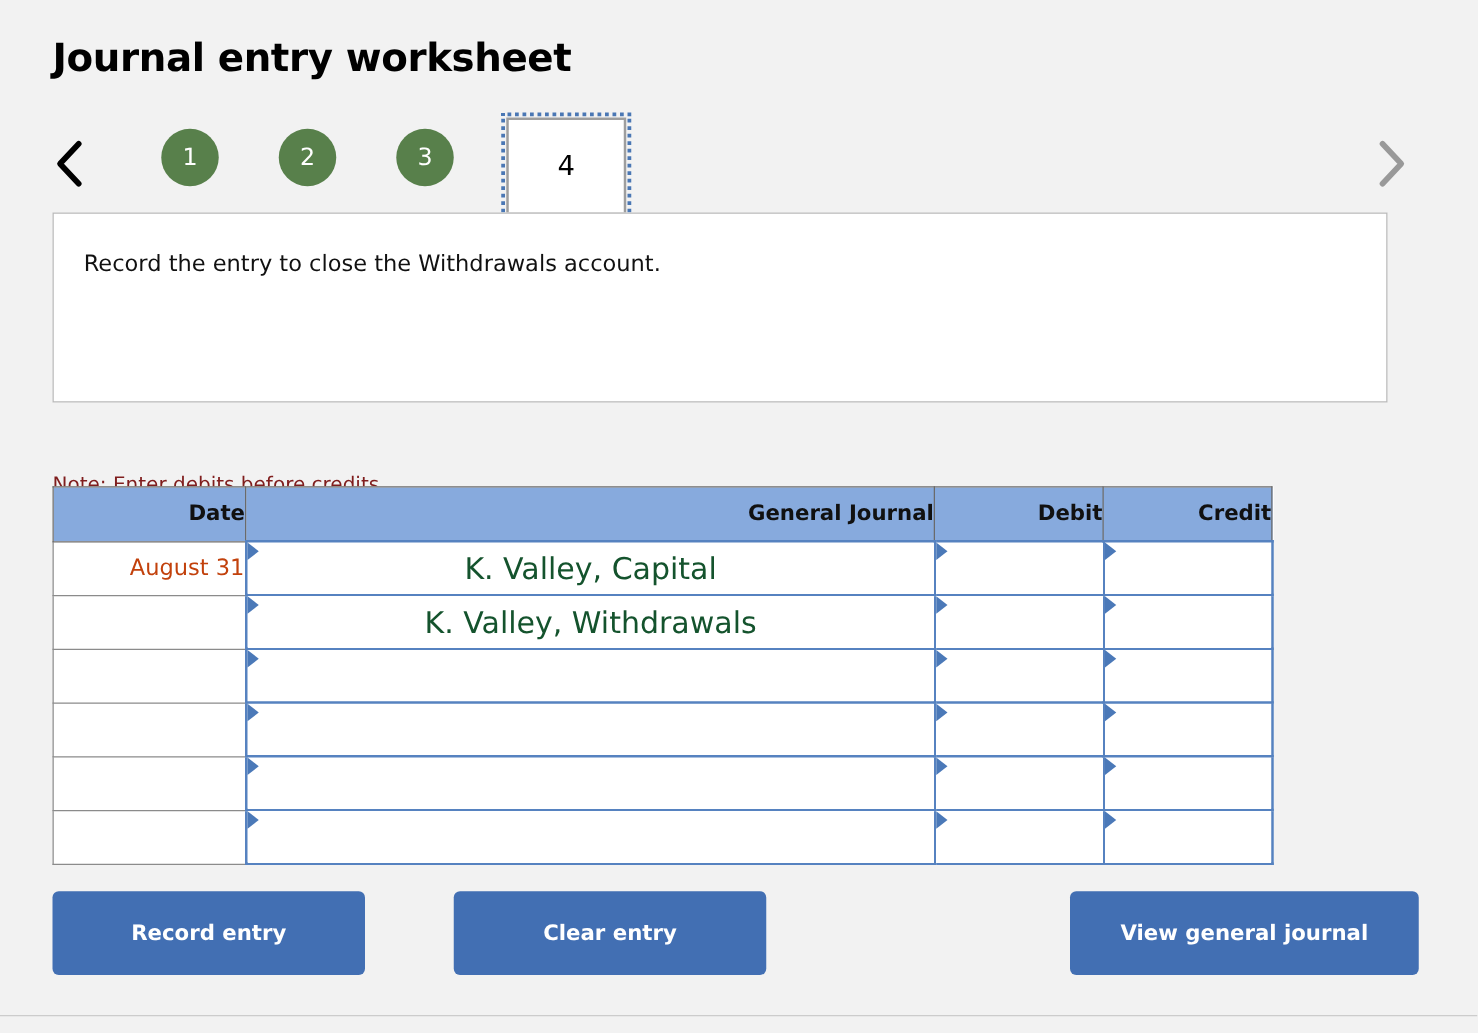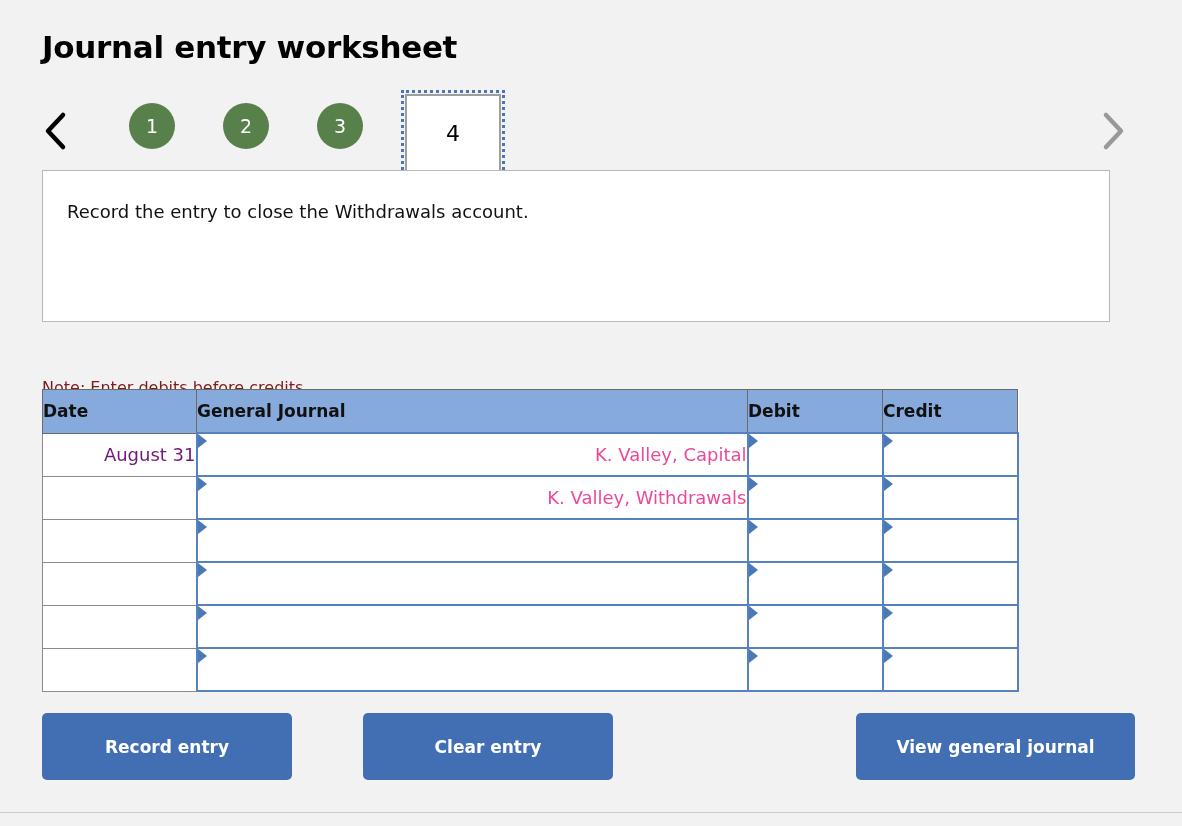--- a/index.html
+++ b/index.html
@@ -133,48 +133,48 @@
     table-layout: fixed;
     background: #ffffff;
   }
   .jtable th {
     background: #87aadd;
     color: #111;
     font-size: 17px;
     font-weight: bold;
     height: 42px;
     border: 1px solid #6a6a6a;
-    text-align: left;
+    text-align: right;
     padding: 0;
   }
   .col-date   { width: 154px; }
   .col-gj     { width: 551px; }
   .col-debit  { width: 135px; }
   .col-credit { width: 135px; }
 
   .jtable td {
     height: 41px;
     padding: 0;
     vertical-align: middle;
     background: #ffffff;
   }
   .cell-date {
     border: 1px solid #8b8b8b;
     text-align: right;
     padding-right: 14px;
     font-size: 18px;
-    color: #701a75;
+    color: #c2410c;
   }
   .cell-input {
     border: 2px solid #5682c0;
     position: relative;
-    font-size: 18px;
-    color: #ec4899;
+    font-size: 24px;
+    color: #14532d;
     padding-left: 9px;
-    text-align: right;
+    text-align: center;
   }
   .cell-input .marker {
     position: absolute;
     left: 0px;
     top: 0px;
     width: 0;
     height: 0;
     border-top: 7px solid transparent;
     border-bottom: 7px solid transparent;
     border-left: 9px solid #4b79b8;

